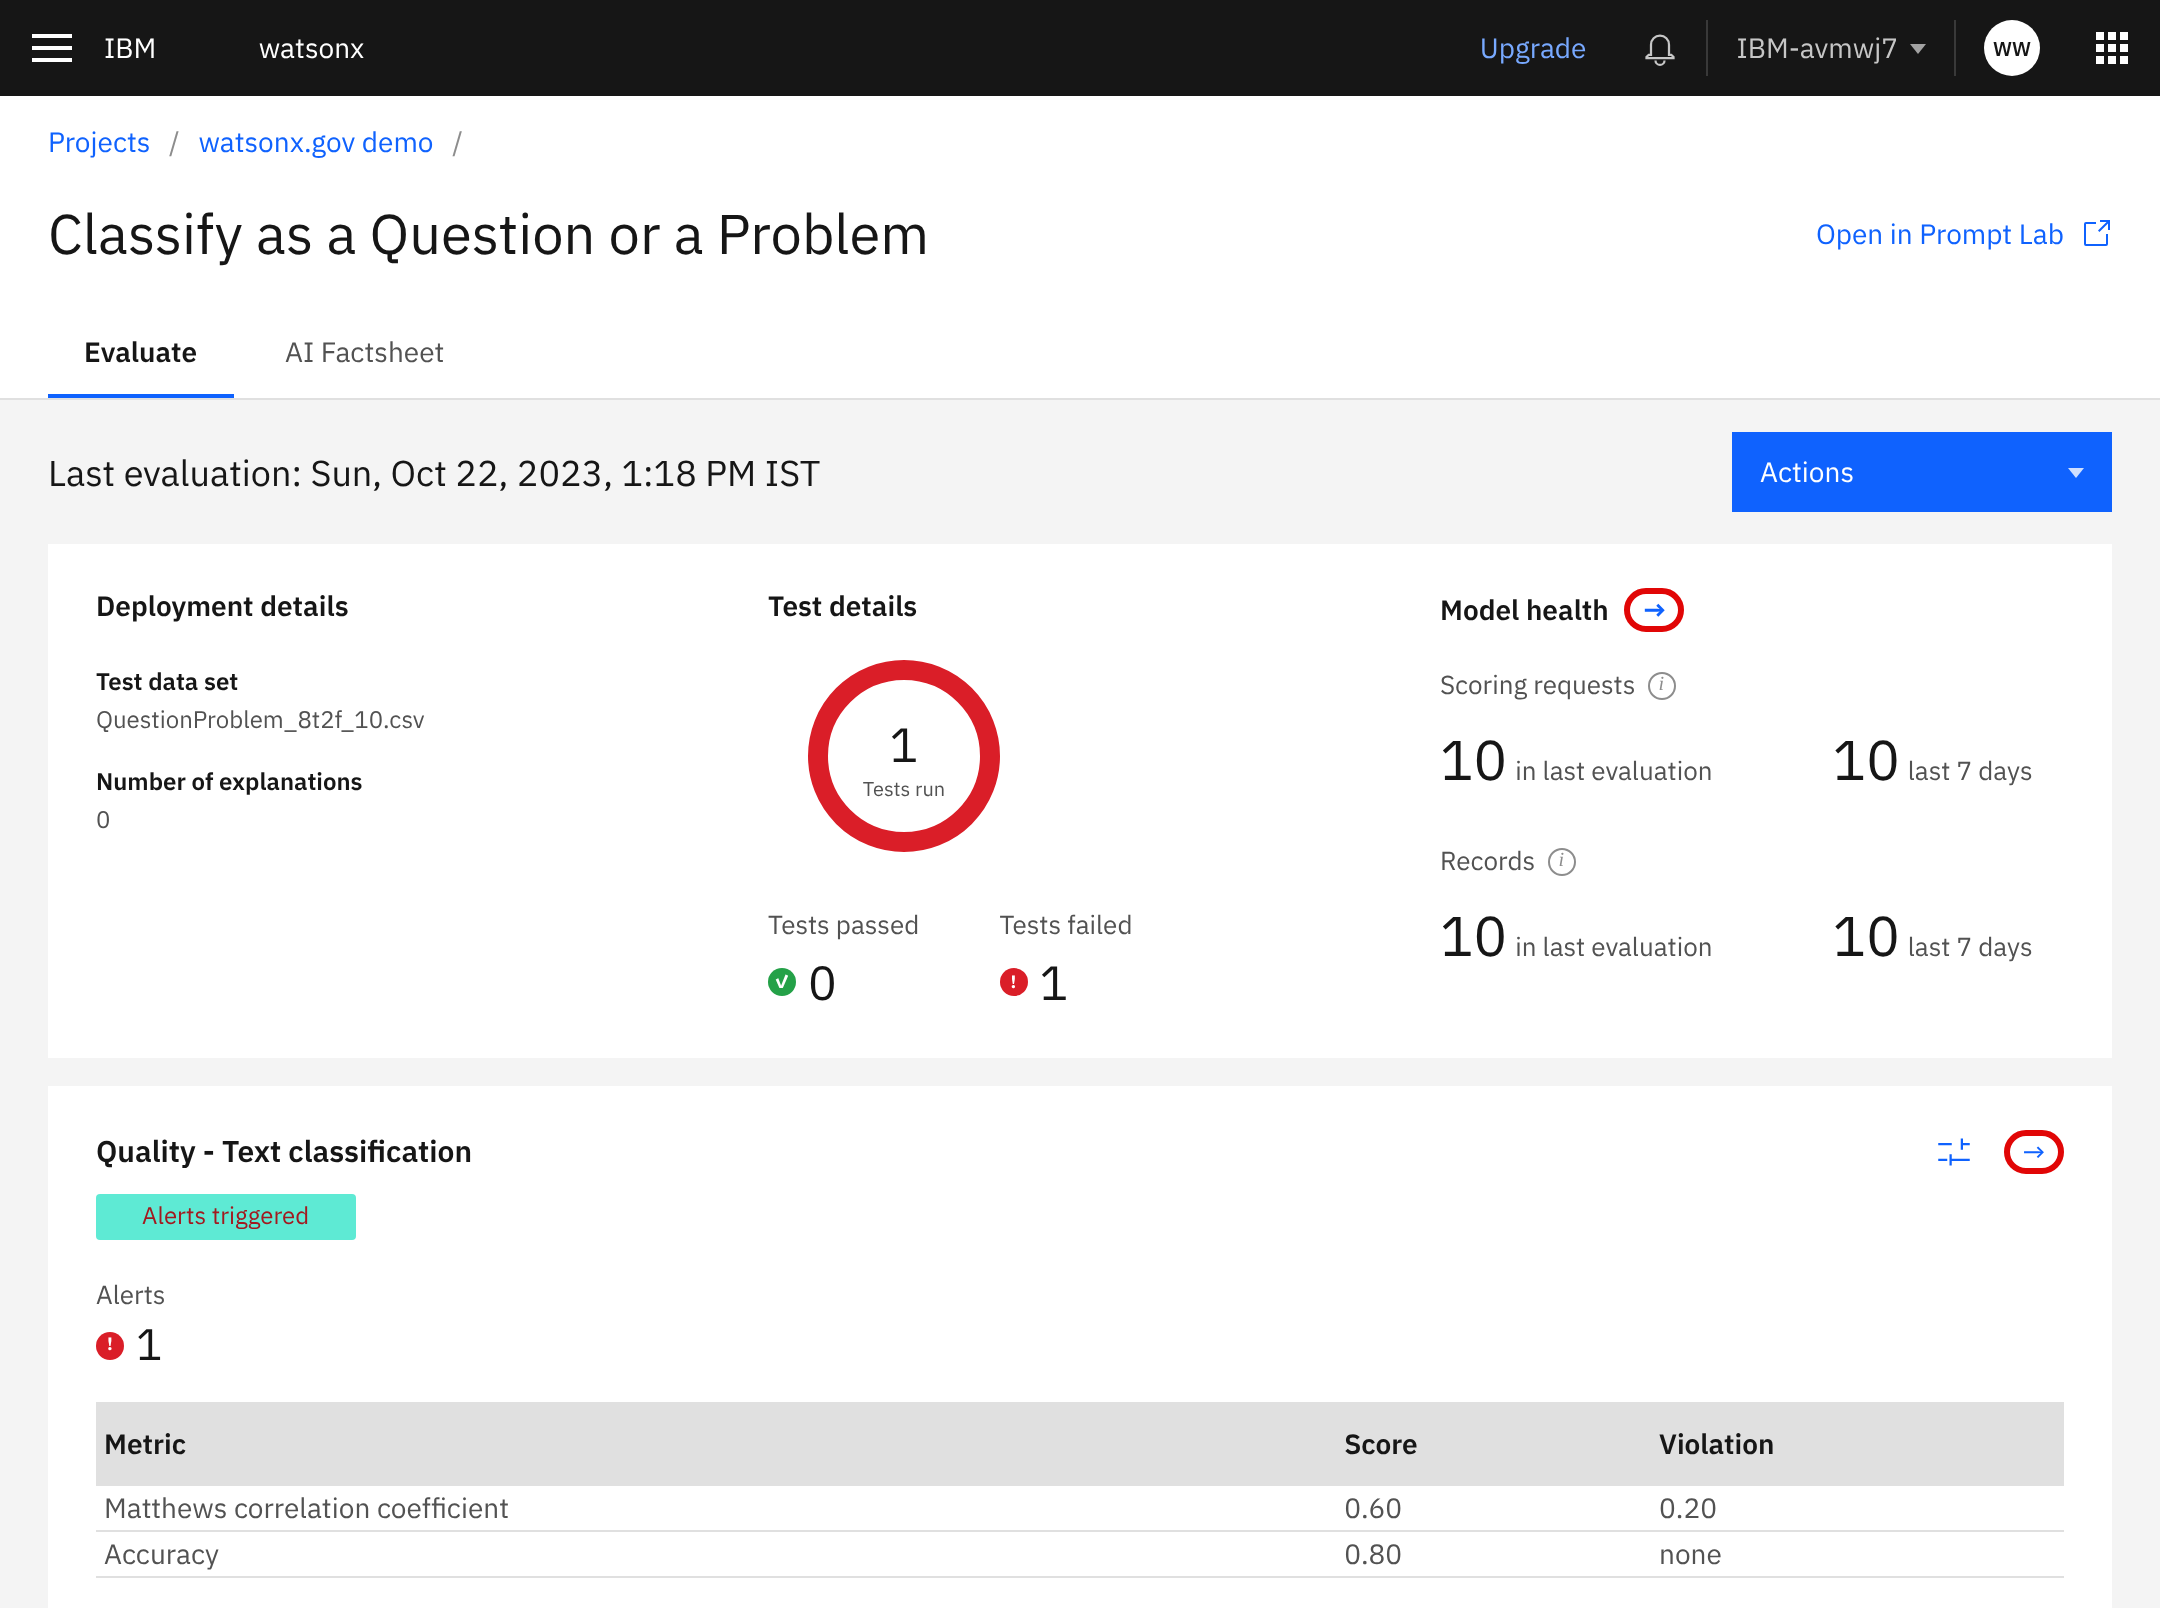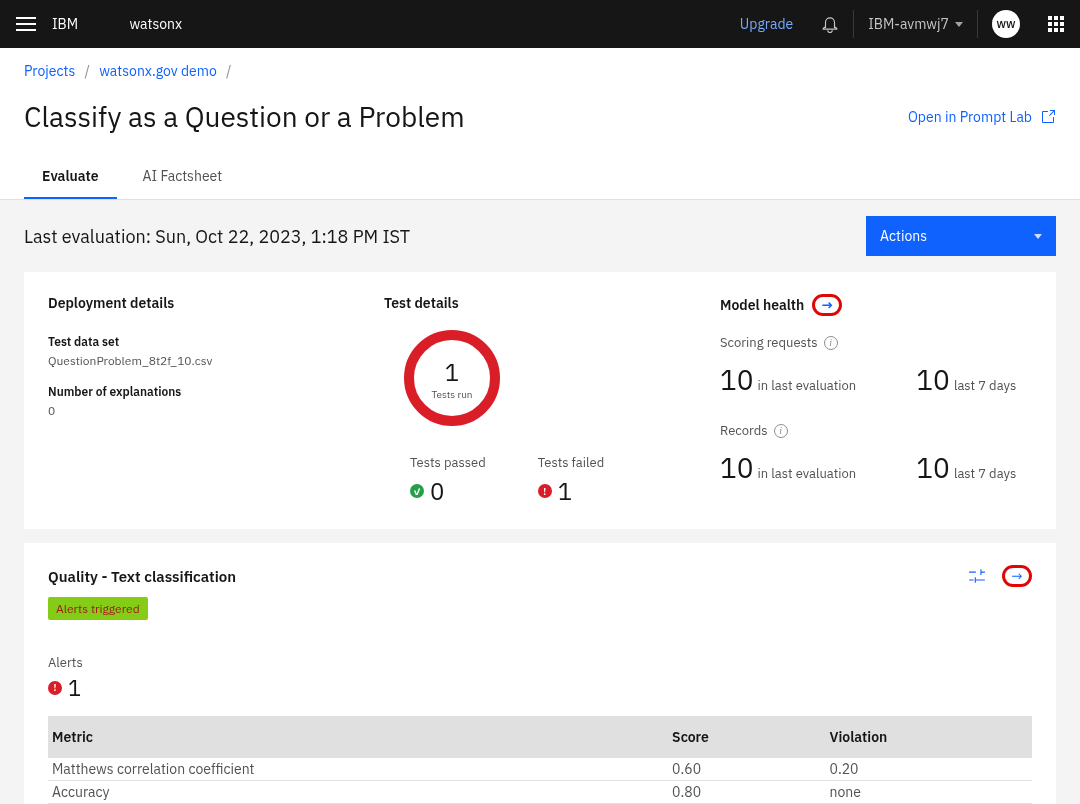--- a/index.html
+++ b/index.html
@@ -45,21 +45,21 @@
 
   .details-grid { display: grid; grid-template-columns: 1fr 1fr 1fr; gap: 24px; }
   .details-grid h3 { font-size: 14px; font-weight: 600; margin-bottom: 18px; display: flex; align-items: center; gap: 6px; }
   .label { font-size: 12px; font-weight: 600; margin-top: 22px; }
   .value { font-size: 12px; color: #525252; margin-top: 4px; }
 
   .donut-wrap { display: flex; flex-direction: column; align-items: flex-start; }
   .donut { width: 96px; height: 96px; border-radius: 50%; border: 10px solid #da1e28; display: flex; flex-direction: column; align-items: center; justify-content: center; margin-left: 20px; }
   .donut .big { font-size: 24px; font-weight: 400; }
   .donut .small { font-size: 10px; color: #525252; }
-  .passfail { display: flex; gap: 52px; margin-top: 28px; margin-left: 26px; }
+  .passfail { display: flex; gap: 40px; margin-top: 28px; }
   .passfail .col { display: flex; flex-direction: column; gap: 4px; }
   .passfail .lbl { font-size: 13px; color: #525252; }
   .passfail .num { display: flex; align-items: center; gap: 6px; font-size: 24px; }
   .dot-g, .dot-r { width: 14px; height: 14px; border-radius: 50%; display:flex;align-items:center;justify-content:center;color:#fff;font-size:9px;font-weight:700; }
   .dot-g { background: #24a148; }
   .dot-r { background: #da1e28; }
 
   .mh-sub { font-size: 13px; color: #525252; display:flex;align-items:center;gap:6px; }
   .mh-row { display: flex; gap: 60px; margin-top: 10px; margin-bottom: 24px; }
   .mh-stat .big { font-size: 28px; }
@@ -67,23 +67,23 @@
 
   .info-circle { width: 14px; height: 14px; border: 1px solid #8d8d8d; border-radius: 50%; display: inline-flex; align-items: center; justify-content: center; font-size: 10px; color: #8d8d8d; font-style: italic; font-family: serif; }
 
   .red-ring { display: inline-flex; width: 30px; height: 22px; border: 3px solid #e10606; border-radius: 12px; align-items: center; justify-content: center; color: #0f62fe; font-size: 14px; margin-left: 2px; }
   .arrow-right { font-size: 14px; color:#0f62fe; }
 
   .quality-head { display: flex; align-items: center; }
   .quality-head h3 { font-size: 15px; font-weight: 600; }
   .quality-icons { margin-left: auto; display: flex; align-items: center; gap: 14px; }
   .sliders-icon { color: #0f62fe; cursor: pointer; }
-  .badge { display: inline-block; margin-top: 10px; padding: 4px 8px; background: #84cc16; color: #a2191f; font-size: 12px; border-radius: 2px; }
-
-  .alerts-block { margin-top: 34px; }
+  .badge { display: inline-block; margin-top: 10px; padding: 4px 23px; background: #5eead4; color: #a2191f; font-size: 12px; border-radius: 2px; }
+
+  .alerts-block { margin-top: 19px; }
   .alerts-block .lbl { color: #525252; font-size: 13px; }
   .alerts-block .val { display: flex; align-items: center; gap: 6px; font-size: 22px; margin-top: 2px; }
 
   table { width: 100%; border-collapse: collapse; margin-top: 14px; font-size: 14px; }
   thead th { background: #e0e0e0; text-align: left; font-weight: 600; padding: 12px 14px; }
   tbody td { padding: 2px 14px; border-bottom: 1px solid #e0e0e0; color: #525252; }
   thead th:first-child, tbody td:first-child { padding-left: 4px; }
 
   svg { display: block; }
 </style>

